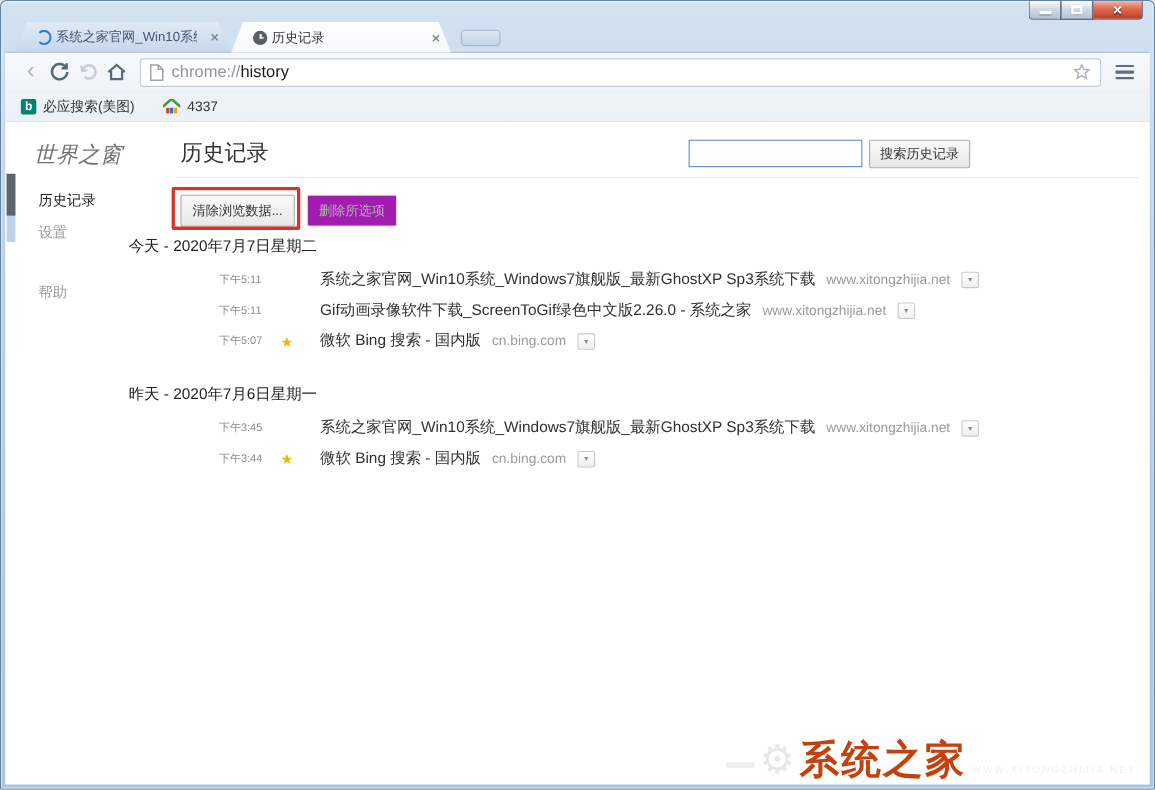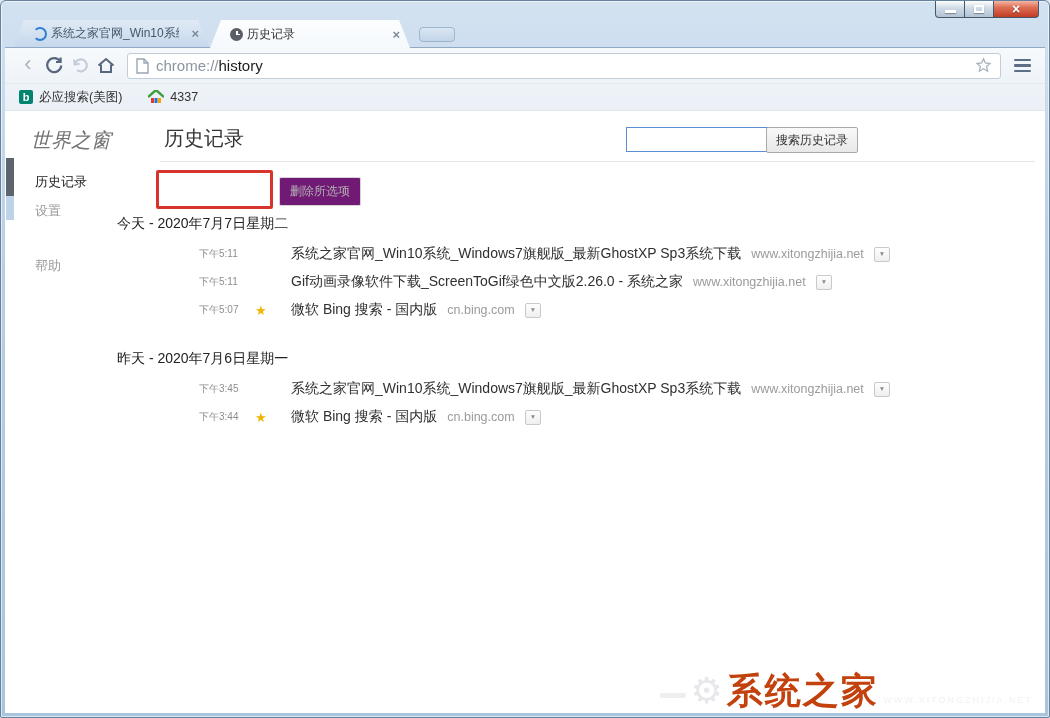--- a/index.html
+++ b/index.html
@@ -63,25 +63,25 @@
   .brand{position:absolute;left:26px;top:16px;font-size:20px;color:#737373;font-style:italic;}
   .side-item{position:absolute;left:30px;font-size:13px;cursor:pointer;}
   .side-hist{top:62px;color:#222;}
   .side-set{top:91px;color:#9a9a9a;}
   .side-help{top:146px;color:#9a9a9a;}
   .main-title{position:absolute;left:159px;top:14px;font-size:20px;color:#333;}
   .search-input{position:absolute;left:621px;top:16px;width:158px;height:25px;border:1px solid #5b8fd4;
     border-radius:0;font-size:13px;padding:0 4px;outline:none;font-family:inherit;}
   .btn{font-size:12px;color:#333;background:linear-gradient(#f9f9f9,#e8e8e8);
     border:1px solid #a9a9a9;border-radius:2px;padding:5px 10px;cursor:pointer;font-family:inherit;}
-  .btn-search{position:absolute;left:761px;top:16px;height:26px;padding:4px 9px;}
+  .btn-search{position:absolute;left:785px;top:16px;height:26px;padding:4px 9px;}
   .divider{position:absolute;left:155px;right:10px;top:50px;border-top:1px solid #e8e8e8;}
   .red-box{position:absolute;left:151px;top:59px;width:117px;height:39px;border:3px solid #d6342c;border-radius:2px;z-index:2;}
   .btn-clear{position:absolute;left:159px;top:66px;}
-  .btn-delete{position:absolute;left:274px;top:66px;background:#701a75;border-color:#d4d4d4;color:#b3b3b3;cursor:default;}
+  .btn-delete{position:absolute;left:274px;top:66px;background:#a21caf;border-color:#d4d4d4;color:#b3b3b3;cursor:default;}
   .history{position:absolute;left:0;right:0;top:104px;}
   .group + .group{margin-top:26px;}
   .group-date{margin:0 0 7px 112px;font-size:14px;color:#222;}
   .entry{display:flex;align-items:center;height:28px;padding-left:194px;white-space:nowrap;}
   .time{width:54px;font-size:10px;color:#8d8d8d;flex:0 0 auto;}
   .star-slot{width:38px;padding-left:2px;font-size:13px;color:#f0b400;flex:0 0 auto;}
   .title-link{font-size:14px;color:#303030;margin-right:10px;cursor:pointer;}
   .domain{font-size:12.5px;color:#9b9b9b;margin-right:10px;}
   .drop-btn{width:16px;height:15px;border:1px solid #c9c9c9;border-radius:2px;cursor:pointer;
     background:linear-gradient(#fefefe,#efefef);color:#8a8a8a;font-size:8px;
@@ -193,20 +193,21 @@
       <div class="side-item side-set">设置</div>
       <div class="side-item side-help">帮助</div>
 
       <div class="main-title">历史记录</div>
       <input class="search-input" type="text" value="" style="">
       <button class="btn btn-search">搜索历史记录</button>
 
       <div class="divider"></div>
 
       <div class="red-box"></div>
+      <button class="btn btn-clear">清除浏览数据...</button>
       <button class="btn btn-delete">删除所选项</button>
 
       <div class="history" id="history">
           <div class="group">
     <div class="group-date">今天 - 2020年7月7日星期二</div>
   <div class="entry">
     <span class="time">下午5:11</span>
     <span class="star-slot"></span>
     <span class="title-link">系统之家官网_Win10系统_Windows7旗舰版_最新GhostXP Sp3系统下载</span>
     <span class="domain">www.xitongzhijia.net</span>

